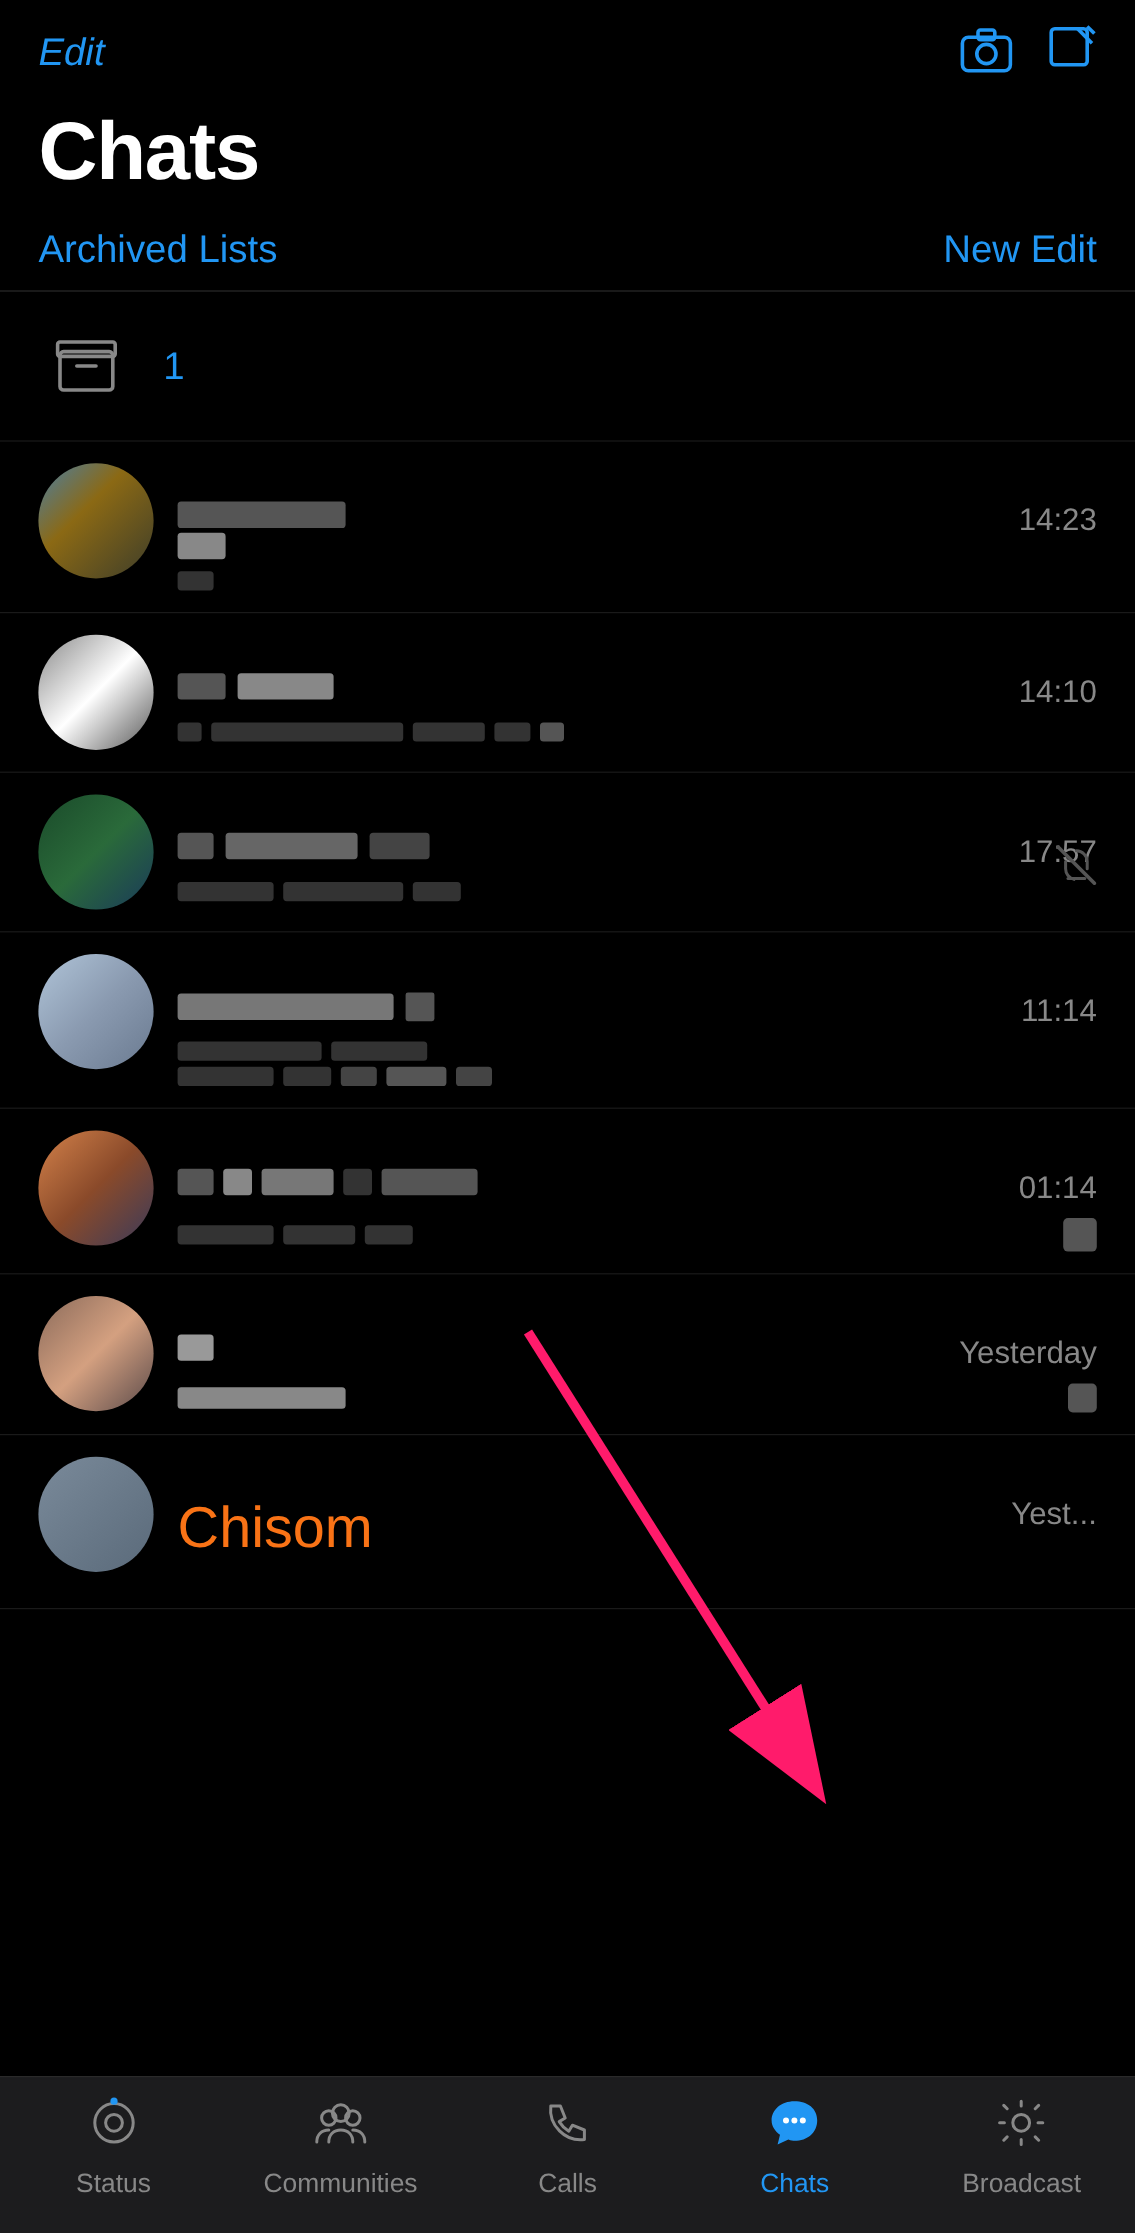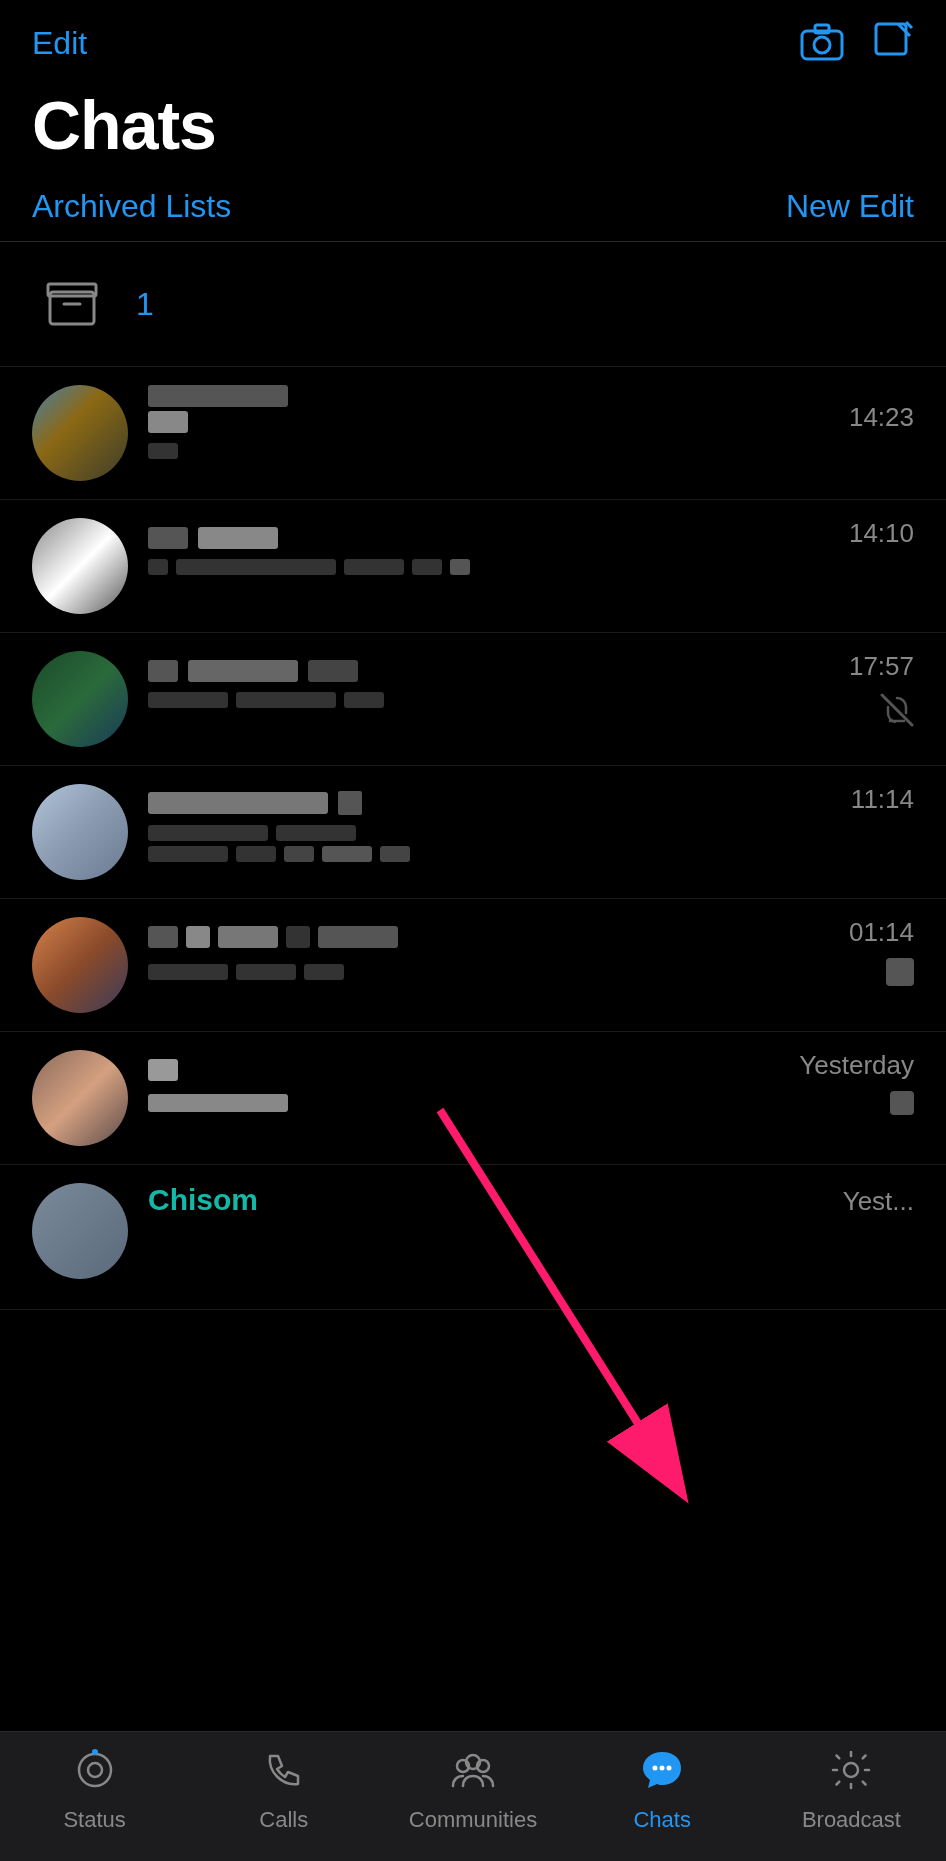--- a/index.html
+++ b/index.html
@@ -13,20 +13,21 @@
       position: relative;
       overflow-x: hidden;
     }
 
     
     .top-bar {
       display: flex;
       justify-content: space-between;
       align-items: center;
       padding: 20px 32px 10px;
+      font-style: italic;
     }
     .top-bar-icons {
       display: flex;
       gap: 28px;
       align-items: center;
     }
 
     
     .page-title {
       padding: 10px 32px 16px;
@@ -106,22 +107,23 @@
     .chat-content {
       flex: 1;
       display: flex;
       flex-direction: column;
       justify-content: center;
       min-width: 0;
     }
     .chat-header {
       display: flex;
       justify-content: space-between;
-      align-items: flex-end;
+      align-items: flex-start;
       margin-bottom: 6px;
+      margin-top: 32px;
     }
     .chat-name-block {
       display: flex;
       flex-direction: column;
       gap: 4px;
     }
     .chat-name-bar {
       height: 22px;
       border-radius: 3px;
       background: #555;
@@ -197,23 +199,23 @@
     
     .avatar-1 { background: linear-gradient(135deg, #4a7fa5 0%, #8b6914 40%, #3d3d2a 100%); }
     .avatar-2 { background: linear-gradient(135deg, #888 0%, #fff 50%, #555 100%); }
     .avatar-3 { background: linear-gradient(135deg, #1a4a2a 0%, #2a6a3a 50%, #1a3a5a 100%); }
     .avatar-4 { background: linear-gradient(135deg, #b0c4d8 0%, #8a9ab0 50%, #6a7a90 100%); }
     .avatar-5 { background: linear-gradient(135deg, #d4824a 0%, #8a4a2a 50%, #3a3a5a 100%); }
     .avatar-6 { background: linear-gradient(135deg, #8a6a5a 0%, #d4a080 50%, #5a4a4a 100%); }
     .avatar-7 { background: linear-gradient(135deg, #7a8a9a 0%, #5a6a7a 100%); }
 
     .partial-name {
-      font-size: 30px;
-      font-weight: 700;
-      color: #14b8a6;
+      font-size: 48px;
+      font-weight: 400;
+      color: #f97316;
     }
 
     .content-wrapper {
       padding-bottom: 120px;
     }
   </style>
 </head>
 <body>
 
 <div class="content-wrapper">
@@ -441,38 +443,38 @@
         <circle cx="22" cy="22" r="7" stroke="#888" stroke-width="2.5"></circle>
         <circle cx="22" cy="4" r="3" fill="#2196F3"></circle>
       </svg>
     </span>
     <span class="nav-label">Status</span>
   </div>
 
   <div class="nav-item">
     <span class="nav-icon">
       <svg width="44" height="44" viewBox="0 0 44 44" fill="none">
-        <path d="M8 8h8l4 10-5 3a24 24 0 0 0 8 8l3-5 10 4v8c-16 2-30-12-28-28z" stroke="#888" stroke-width="2.5" fill="none" stroke-linecap="round" stroke-linejoin="round"></path>
-      </svg>
-    </span>
-    <span class="nav-label">Calls</span>
-  </div>
-
-  <div class="nav-item">
-    <span class="nav-icon">
-      <svg width="44" height="44" viewBox="0 0 44 44" fill="none">
         <circle cx="12" cy="18" r="6" stroke="#888" stroke-width="2.5"></circle>
         <circle cx="32" cy="18" r="6" stroke="#888" stroke-width="2.5"></circle>
         <circle cx="22" cy="14" r="7" stroke="#888" stroke-width="2.5"></circle>
         <path d="M2 38c0-6 4-10 10-10" stroke="#888" stroke-width="2.5" stroke-linecap="round"></path>
         <path d="M42 38c0-6-4-10-10-10" stroke="#888" stroke-width="2.5" stroke-linecap="round"></path>
         <path d="M12 38c0-6 4-10 10-10s10 4 10 10" stroke="#888" stroke-width="2.5" stroke-linecap="round"></path>
       </svg>
     </span>
     <span class="nav-label">Communities</span>
+  </div>
+
+  <div class="nav-item">
+    <span class="nav-icon">
+      <svg width="44" height="44" viewBox="0 0 44 44" fill="none">
+        <path d="M8 8h8l4 10-5 3a24 24 0 0 0 8 8l3-5 10 4v8c-16 2-30-12-28-28z" stroke="#888" stroke-width="2.5" fill="none" stroke-linecap="round" stroke-linejoin="round"></path>
+      </svg>
+    </span>
+    <span class="nav-label">Calls</span>
   </div>
 
   <div class="nav-item">
     <span class="nav-icon active">
       <svg width="46" height="44" viewBox="0 0 46 44" fill="none">
         <path d="M23 4C12 4 4 11 4 20c0 5 3 9 7 12l-2 8 9-4c2 1 4 1 5 1 11 0 19-7 19-17S34 4 23 4z" fill="#2196F3"></path>
         <circle cx="16" cy="20" r="2.5" fill="white"></circle>
         <circle cx="23" cy="20" r="2.5" fill="white"></circle>
         <circle cx="30" cy="20" r="2.5" fill="white"></circle>
       </svg>

